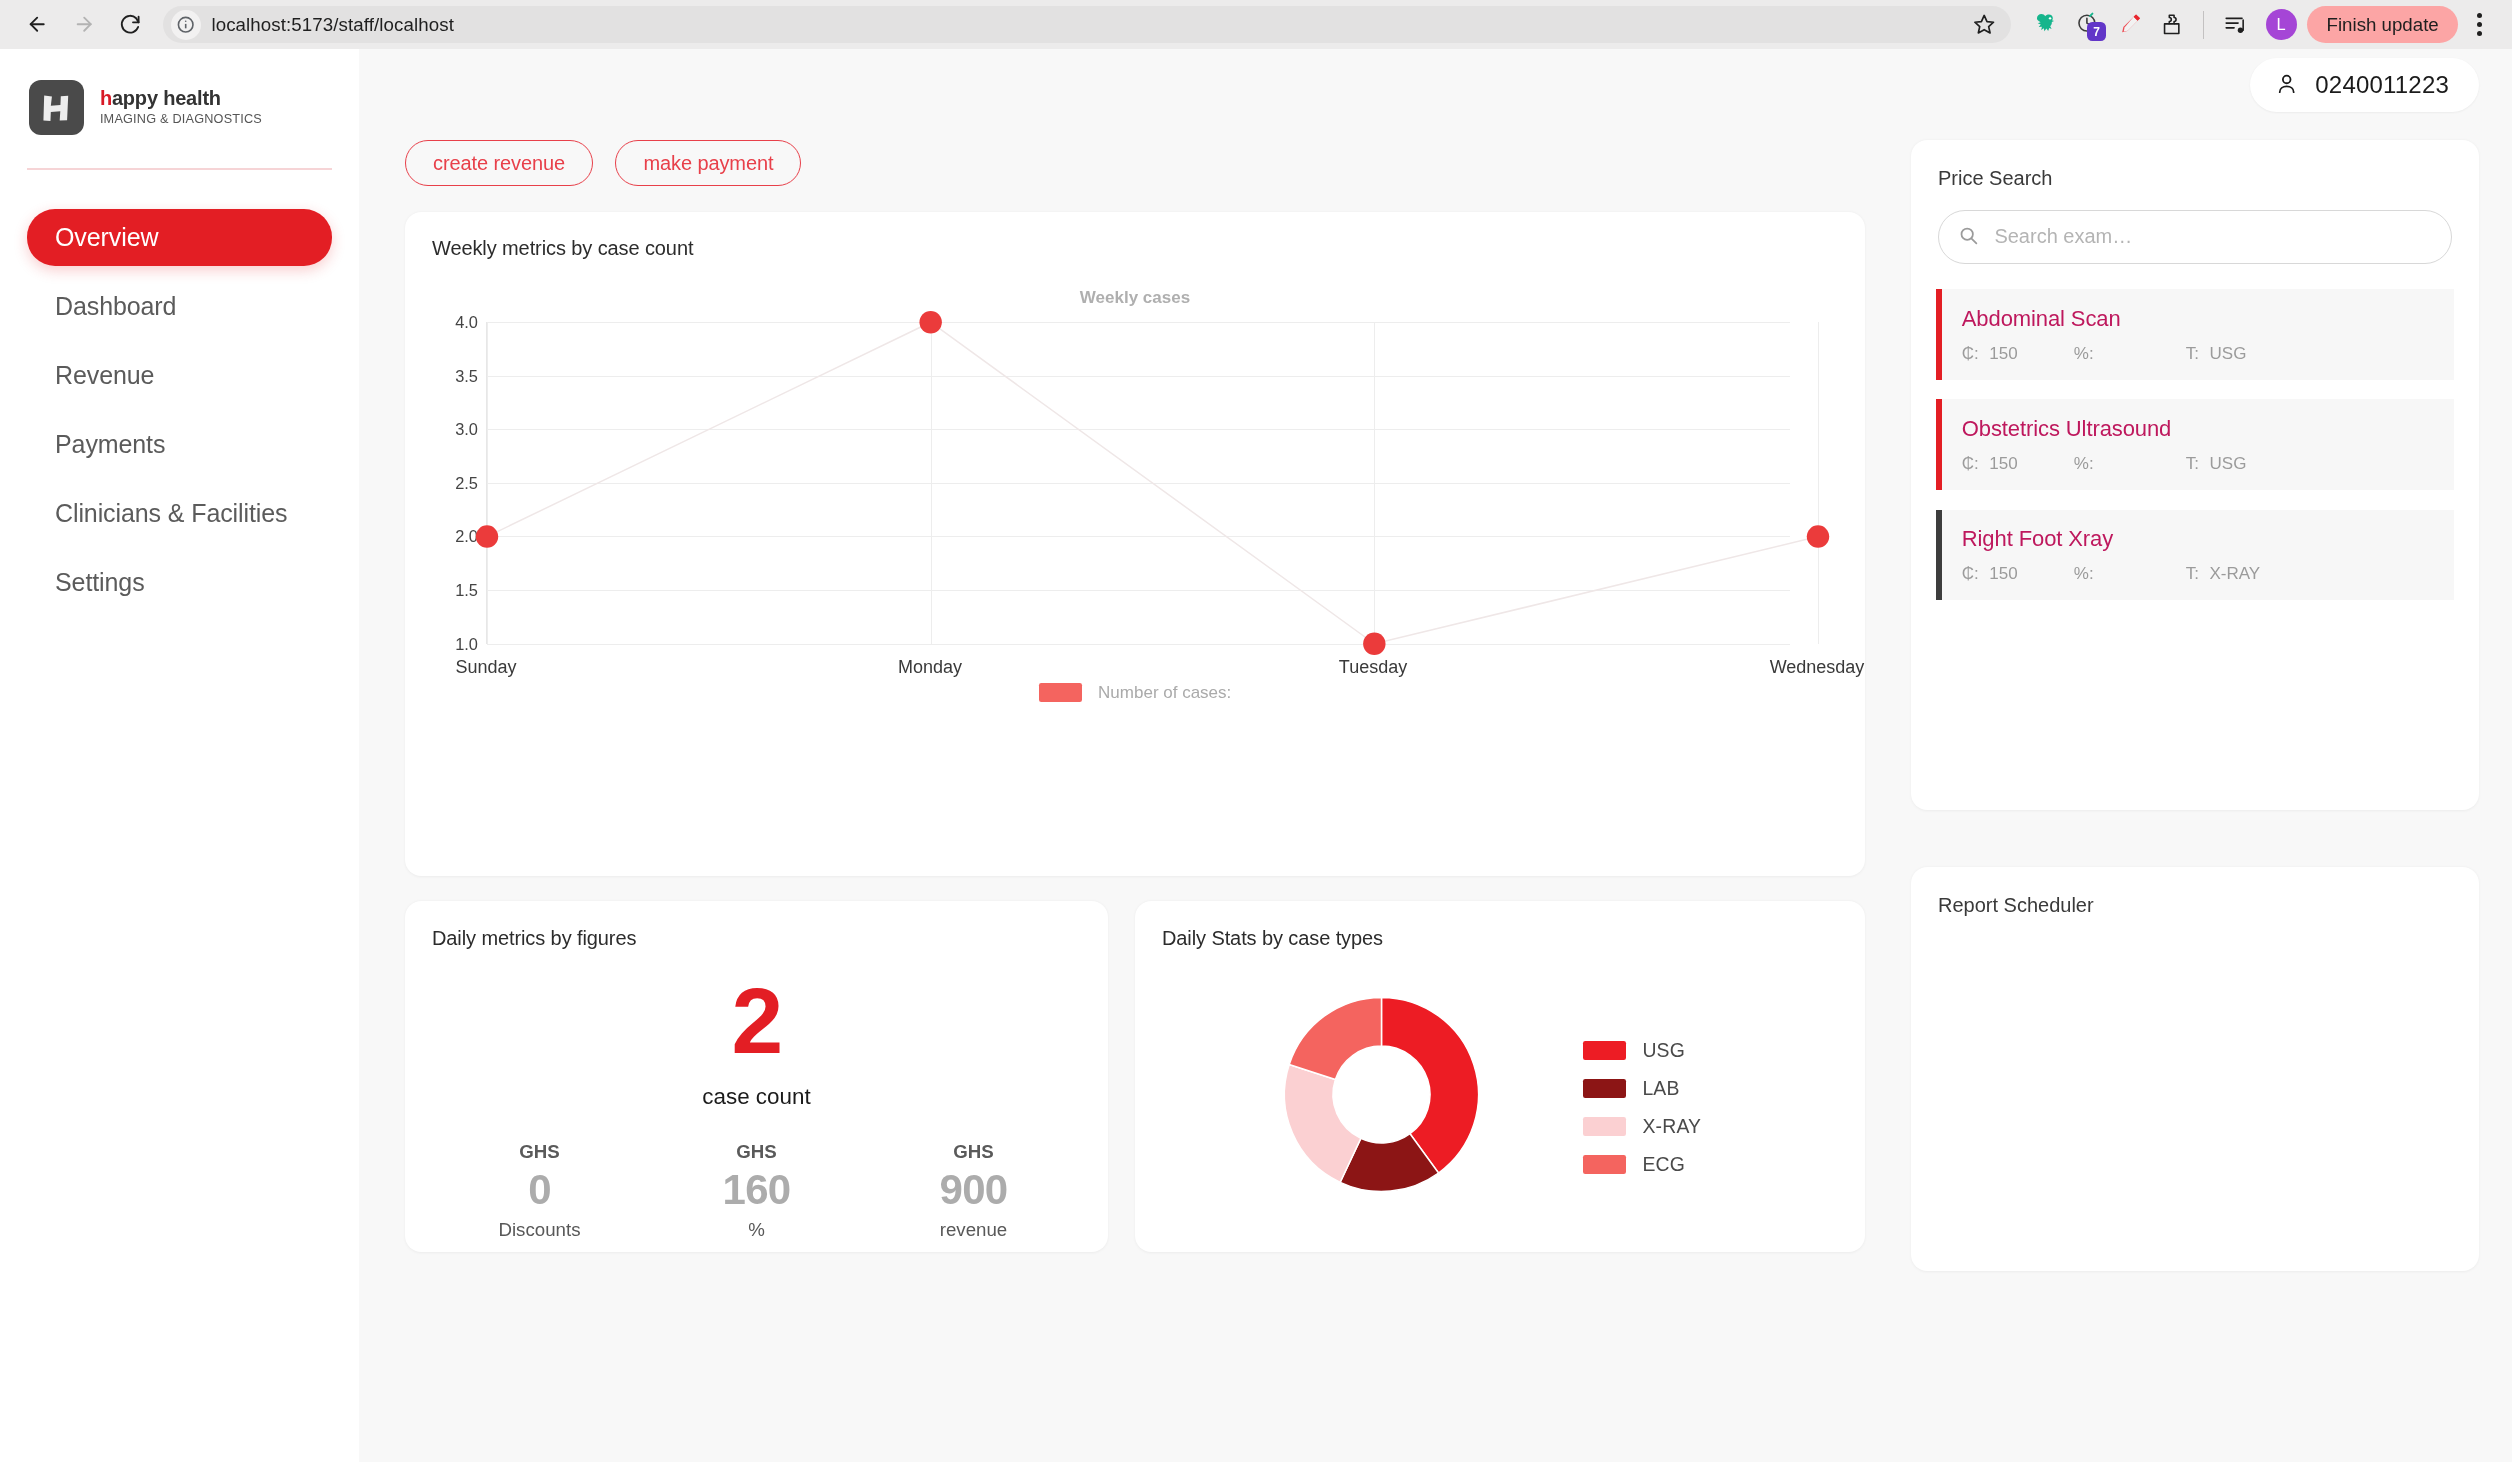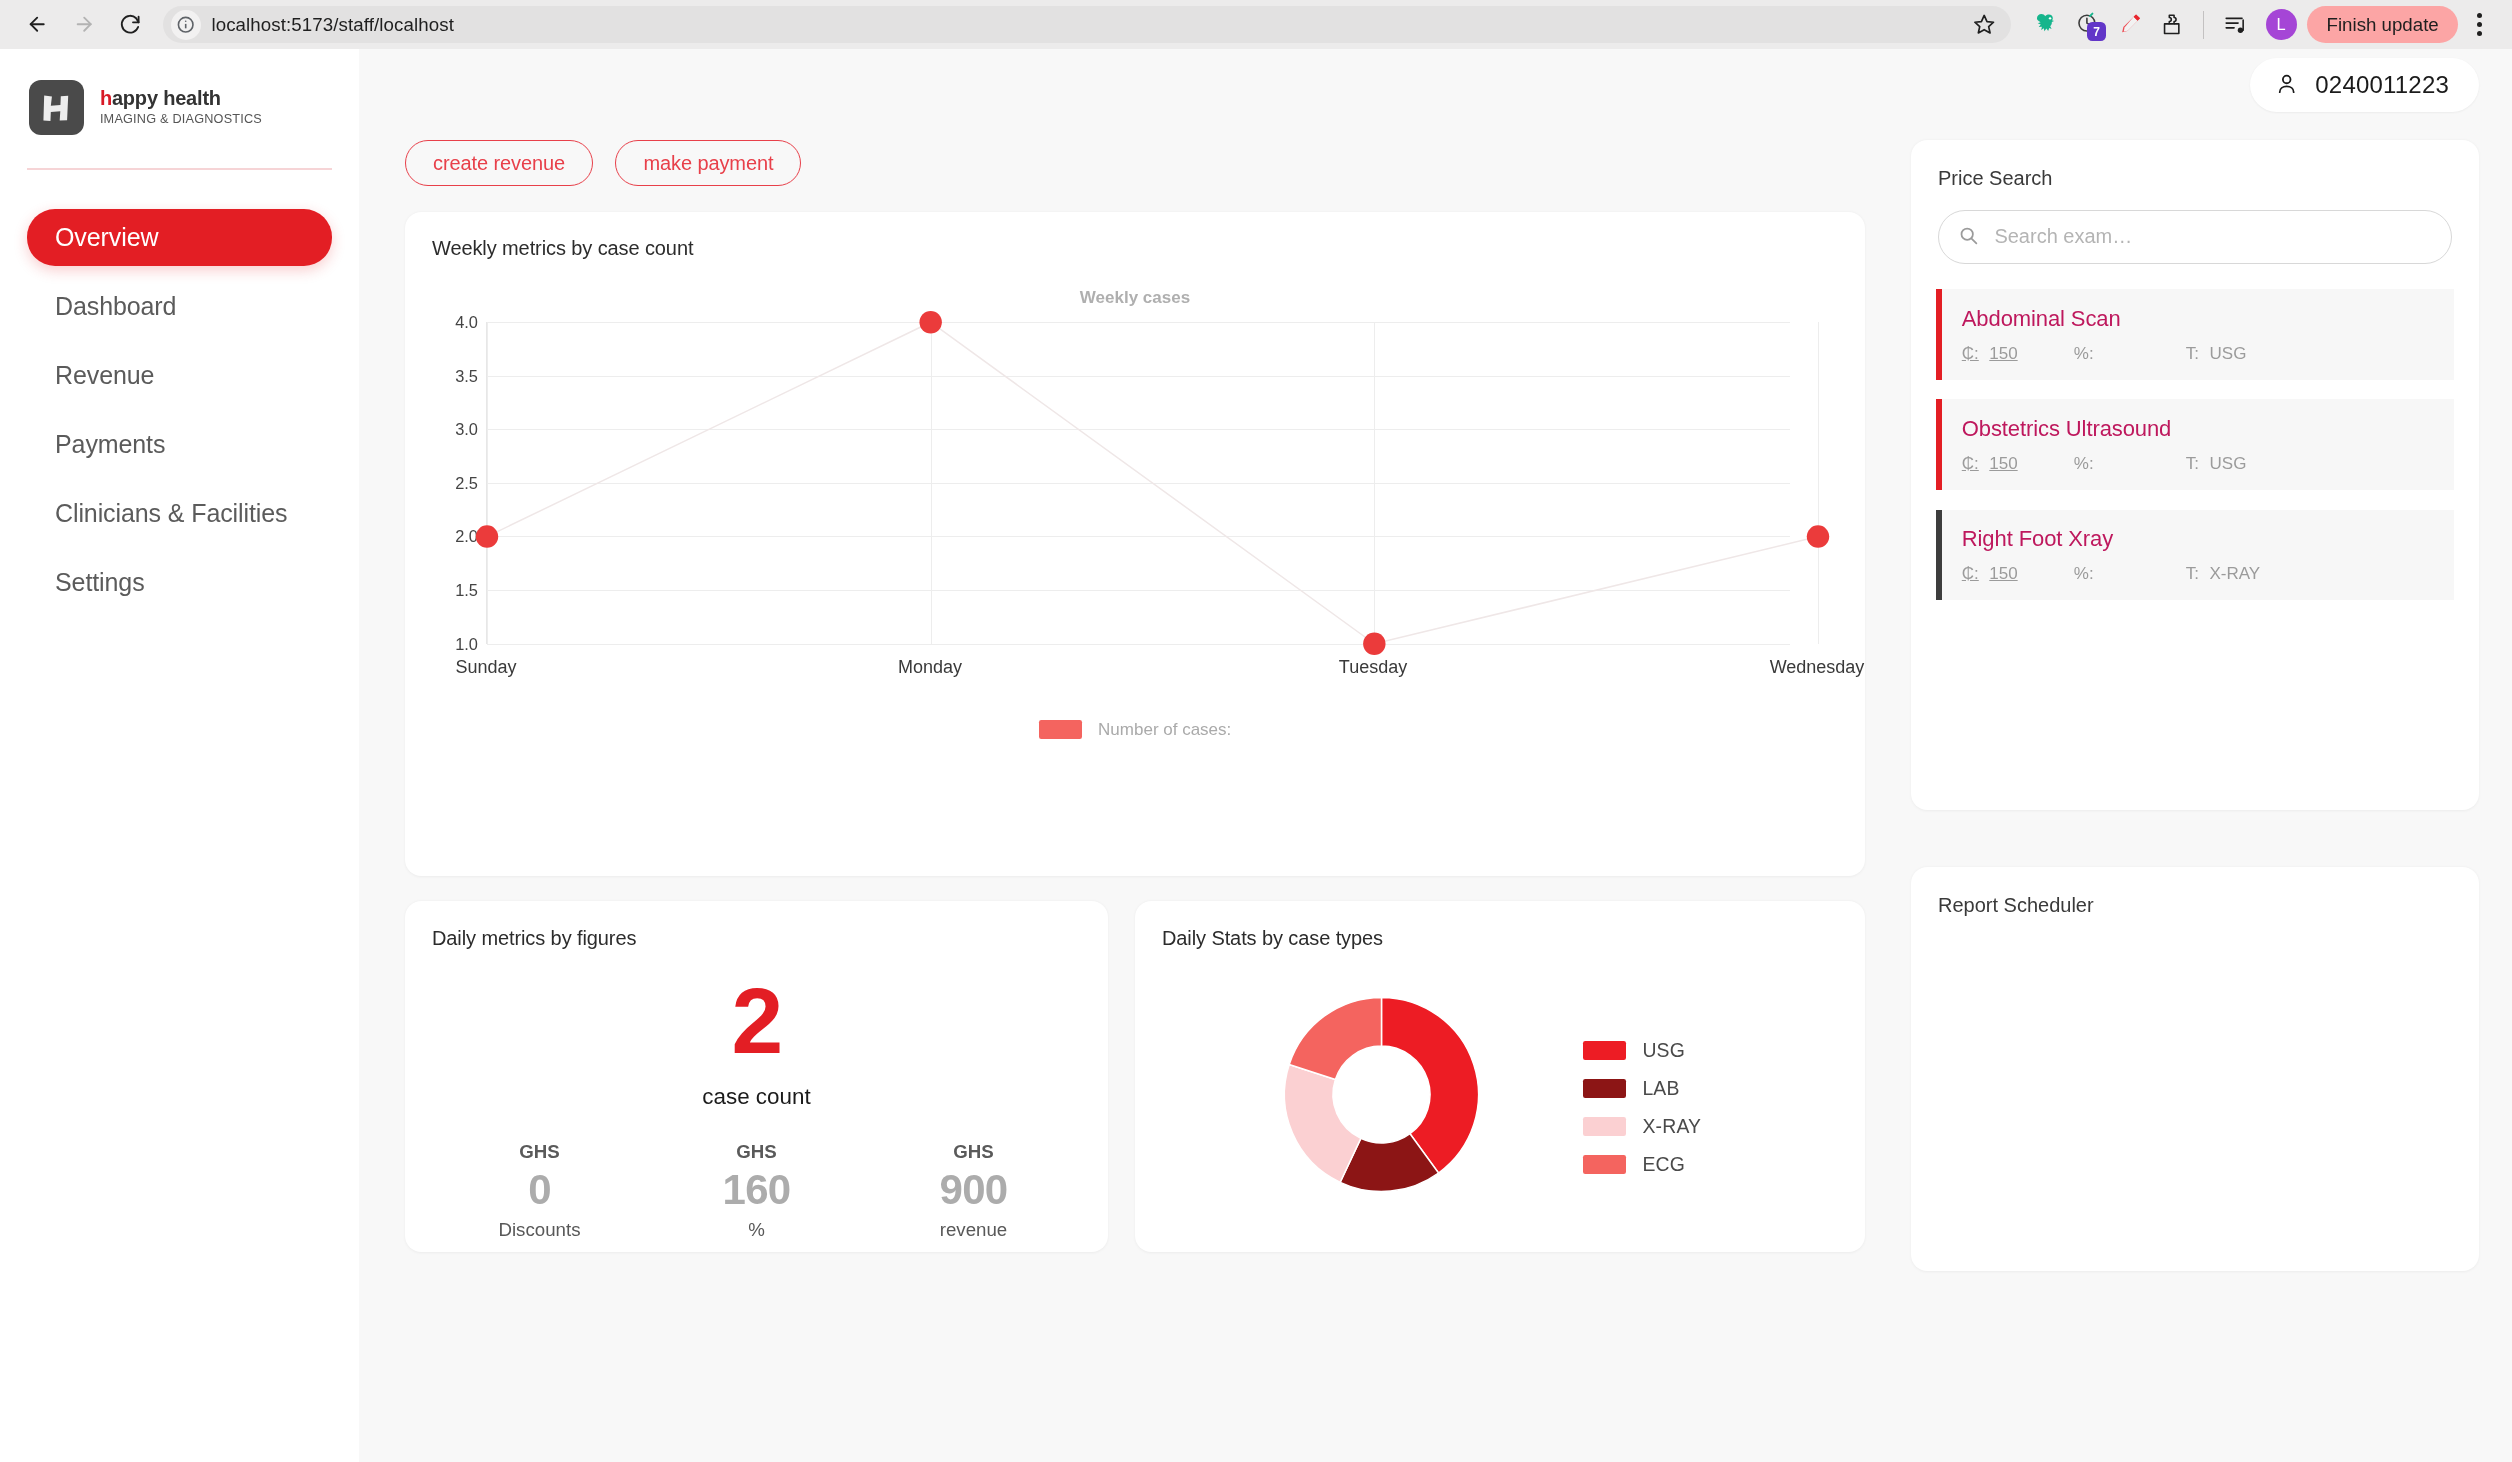--- a/index.html
+++ b/index.html
@@ -298,21 +298,21 @@
     font-size: 18px;
     color: #3A3A3A;
     transform: translateX(-50%);
     white-space: nowrap;
   }
   .chart-legend {
     display: flex;
     align-items: flex-start;
     justify-content: center;
     gap: 16.4px;
-    margin-top: 76px;
+    margin-top: 39px;
   }
   .legend-swatch { width: 43px; height: 19.4px; border-radius: 2.2px; }
   .legend-label { font-size: 17px; color: #AAAAAA; }
 
   
   .bottom-row { display: flex; gap: 27px; margin-top: 25.4px; }
   .metrics-card { width: 703px; flex: 0 0 703px; height: 351px; }
   .donut-card { flex: 1 1 auto; height: 351px; }
 
   .big-number {
@@ -400,21 +400,21 @@
   }
   .search-input::placeholder { color: #B4B4B4; }
   .result-list { padding: 25.4px 25.4px 0 25.4px; display: flex; flex-direction: column; gap: 19.4px; }
   .result-item {
     background: #F7F7F7;
     border-left: 6px solid #E31E24;
     padding: 16.4px 0 16.4px 19.4px;
   }
   .result-name { font-size: 22px; color: #be185d; letter-spacing: -0.1px; }
   .result-meta { display: flex; margin-top: 12px; font-size: 17px; color: #9B9B9B; }
-  .meta-price { width: 112px; text-decoration: underline; }
+  .meta-price { width: 112px; }
   .meta-pct { width: 112px; }
   .meta-type { }
   .result-meta .k { margin-right: 10.5px; }
 
   .report-panel { height: 404px; margin-top: 57px; }
 </style>
 </head>
 <body>
 
 <div class="browser-bar">

